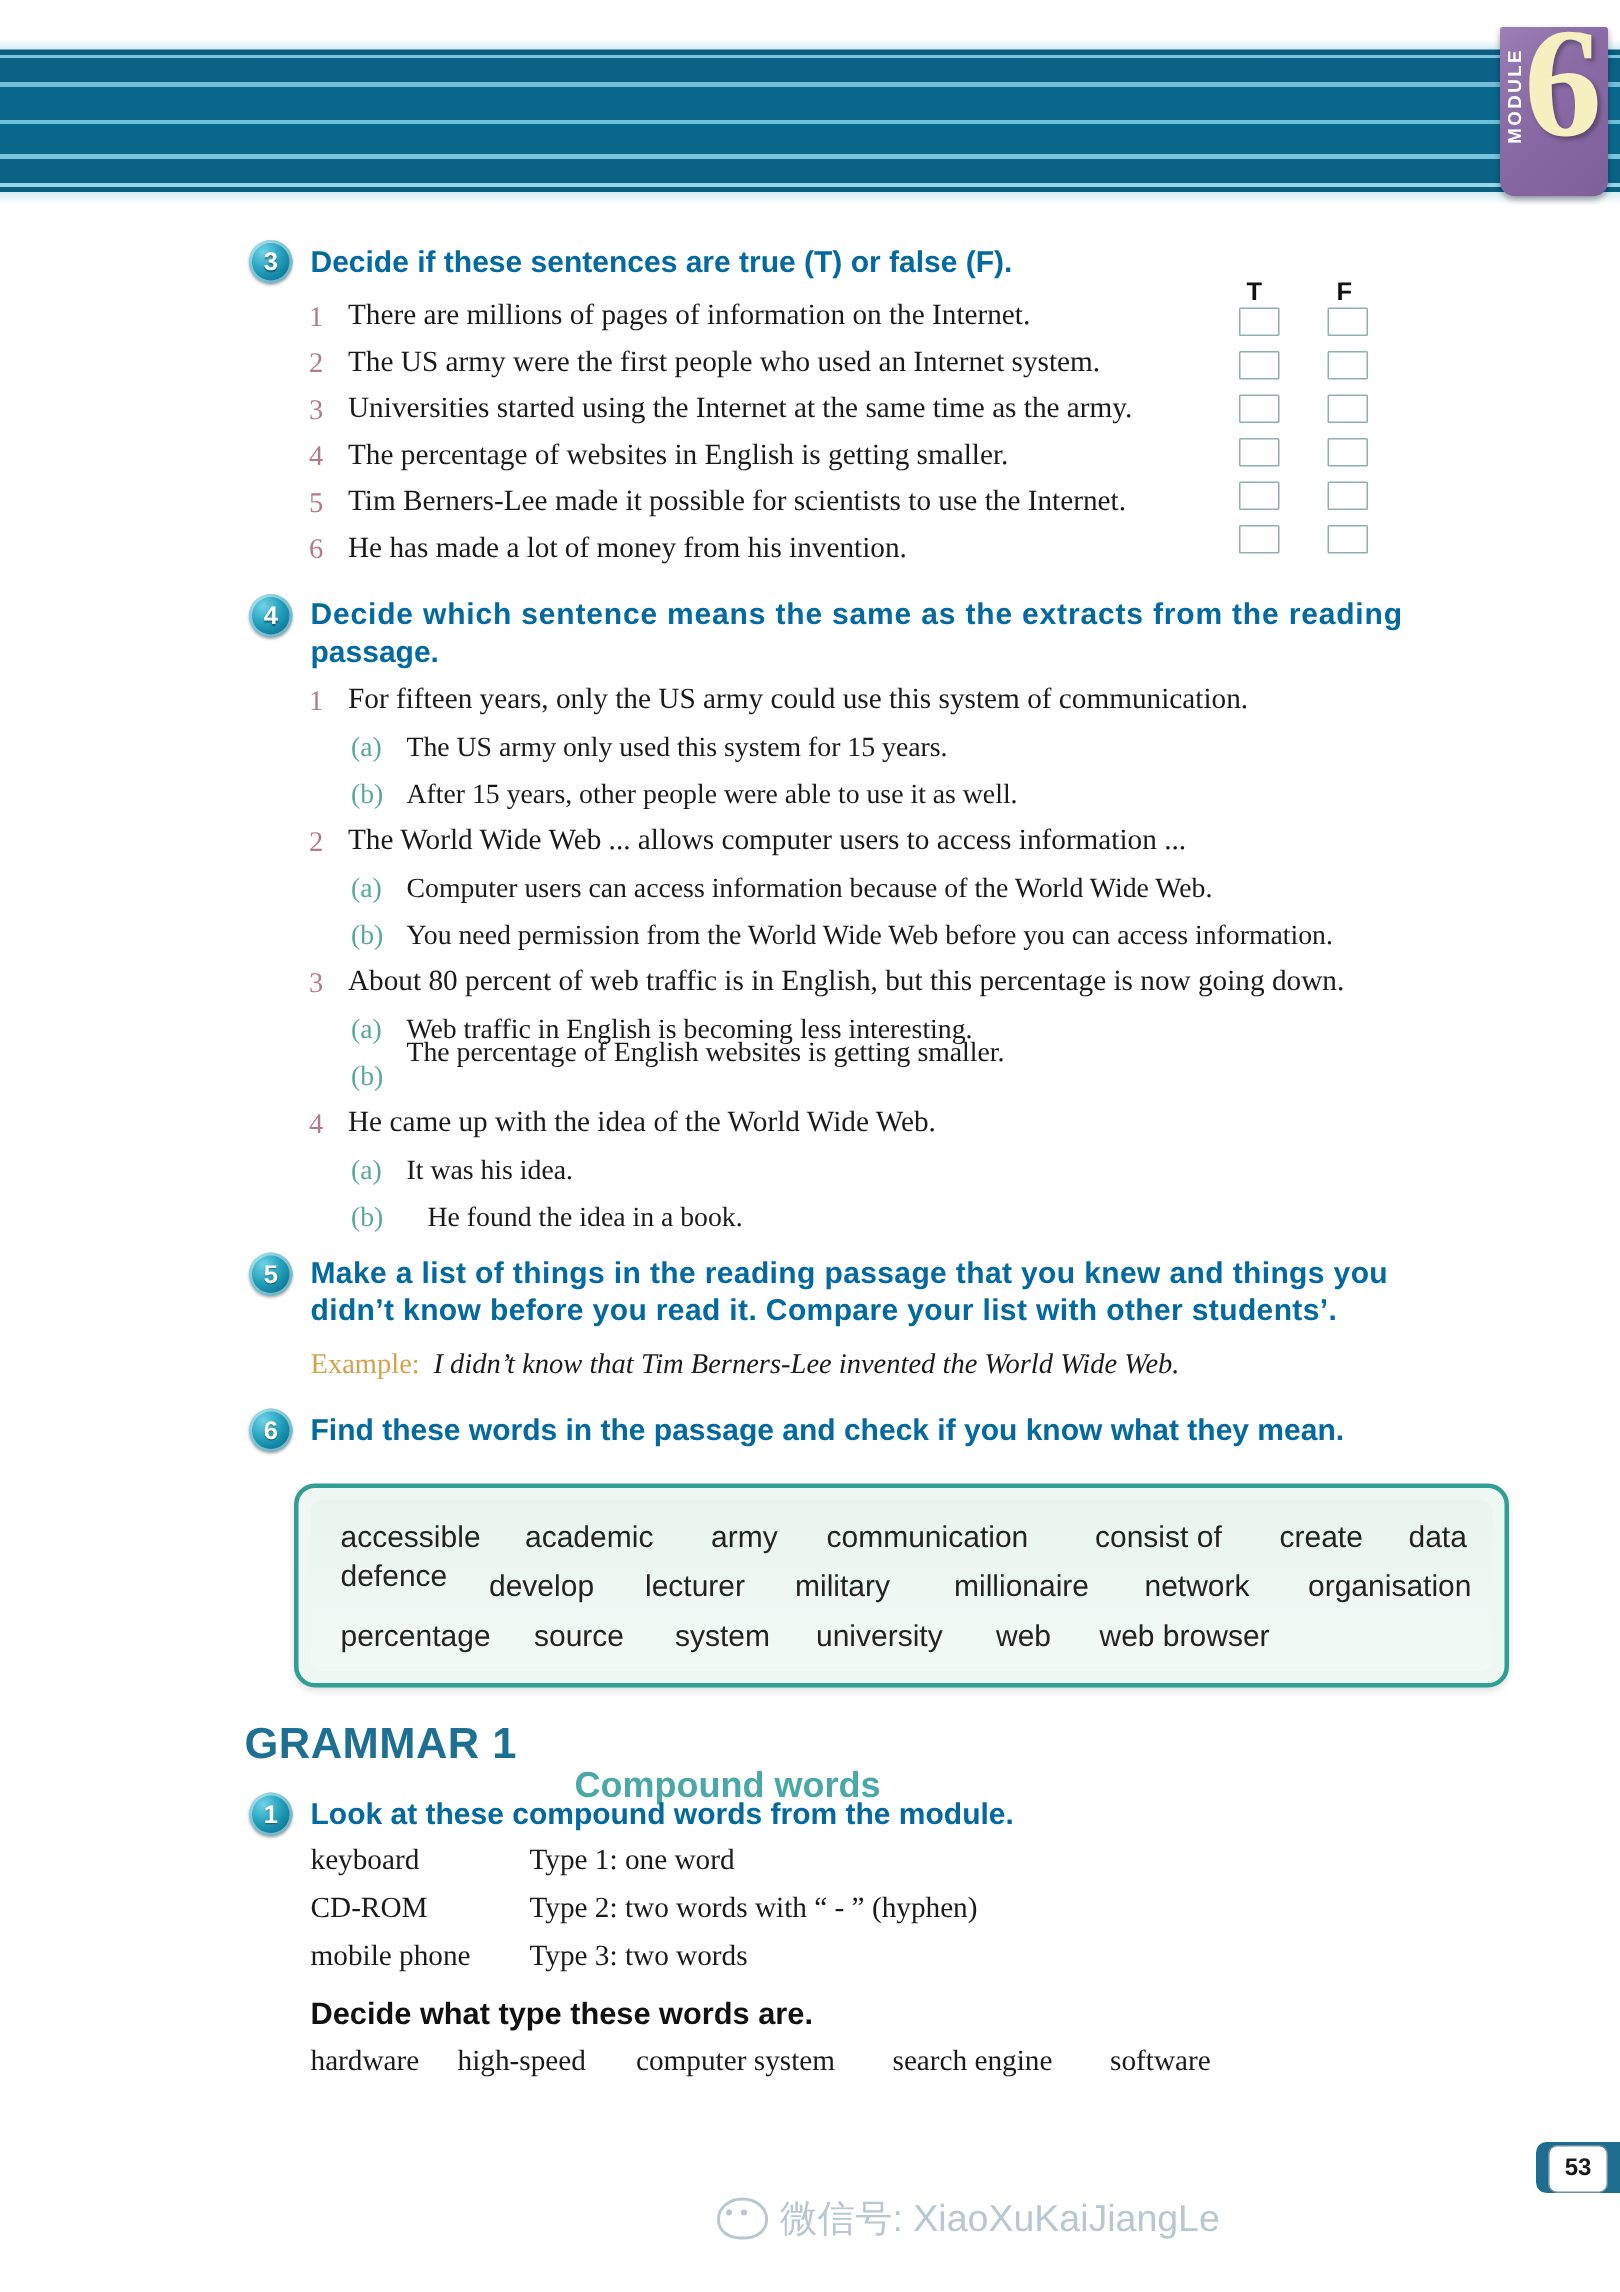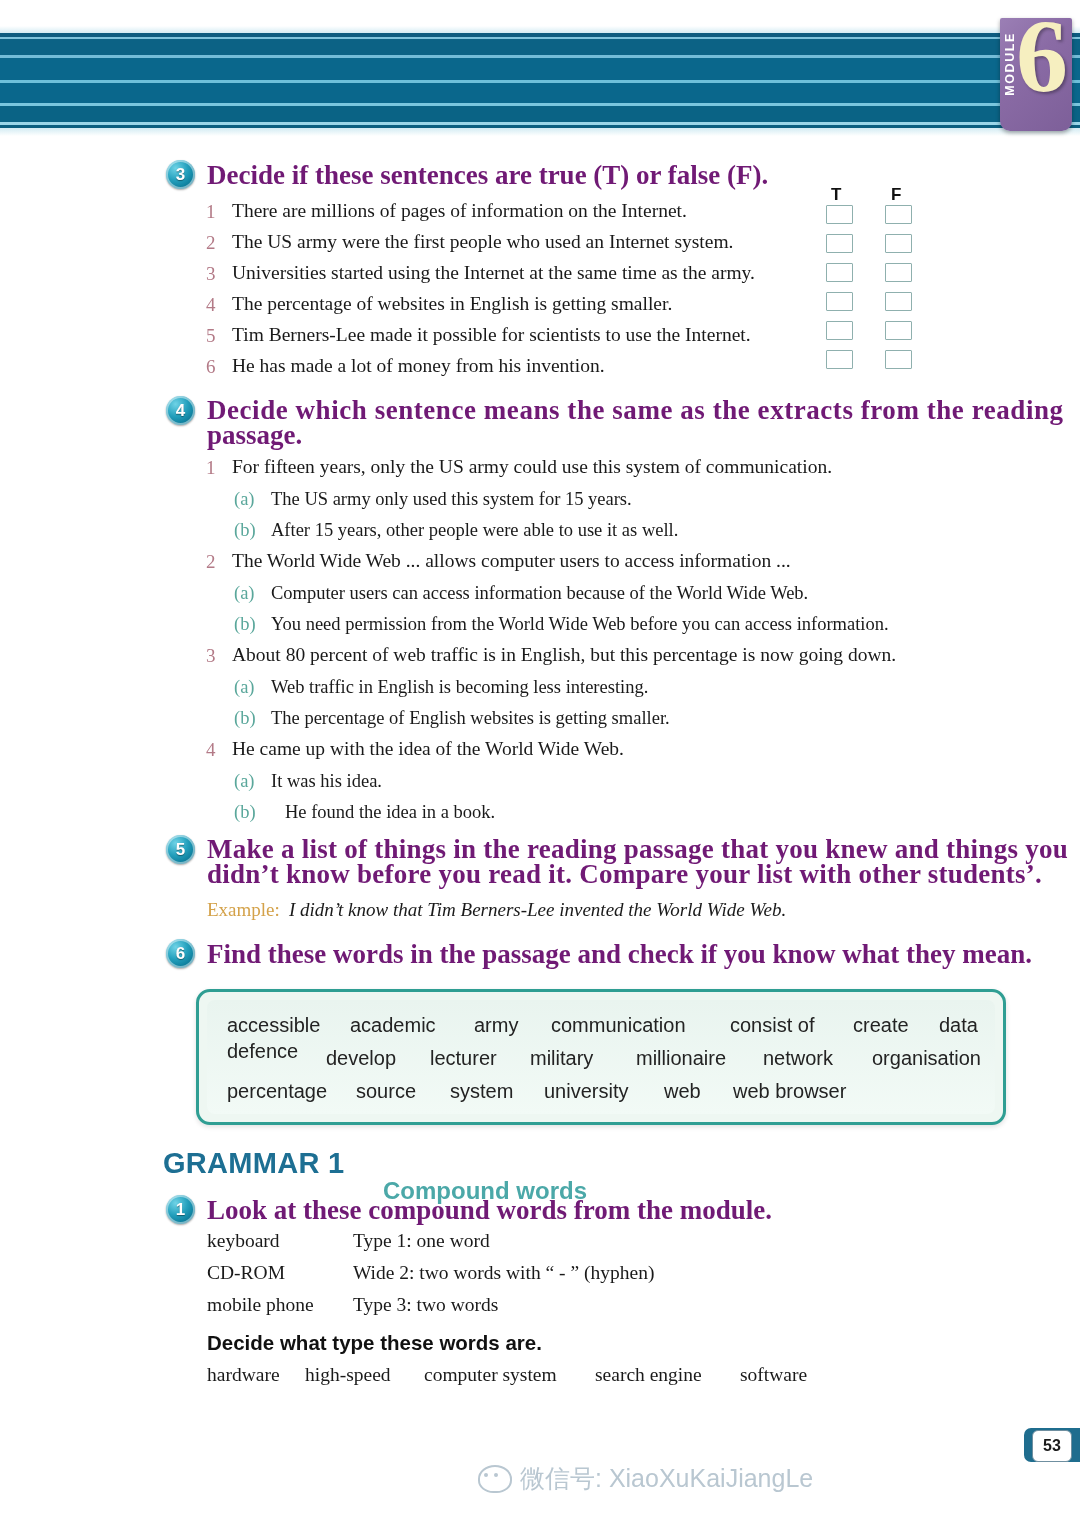--- a/index.html
+++ b/index.html
@@ -70,22 +70,22 @@
     box-shadow:0 1px 2px rgba(0,0,0,.35), inset 0 0 0 2px rgba(255,255,255,.45);
     color:#ffffff;
     font-family:"Liberation Sans",sans-serif;
     font-weight:bold;font-size:17px;
     display:flex;align-items:center;justify-content:center;
     text-shadow:0 1px 1px rgba(0,0,0,.4);
   }
 
   .instr{
     position:absolute;
-    font-family:Liberation Serif, serif;
-    font-weight:bold;font-size:27px;color:#701a75;
+    font-family:Liberation Sans, sans-serif;
+    font-weight:bold;font-size:20px;color:#0369a1;
     line-height:26px;
   }
 
   .item-num{
     position:absolute;
     font-family:"Liberation Serif",serif;
     font-size:19px;color:#b37a87;
   }
   .item-txt{
     position:absolute;
@@ -271,21 +271,21 @@
   <div class="sub-lbl" style="left:234px;top:583px;">(a)</div>
   <div class="sub-txt" style="left:271px;top:583px;">Computer users can access information because of the World Wide Web.</div>
   <div class="sub-lbl" style="left:234px;top:614px;">(b)</div>
   <div class="sub-txt" style="left:271px;top:614px;text-align:center;">You need permission from the World Wide Web before you can access information.</div>
 
   <div class="item-num" style="left:206px;top:645px;">3</div>
   <div class="item-txt" style="left:232px;top:644px;">About 80 percent of web traffic is in English, but this percentage is now going down.</div>
   <div class="sub-lbl" style="left:234px;top:677px;">(a)</div>
   <div class="sub-txt" style="left:271px;top:677px;">Web traffic in English is becoming less interesting.</div>
   <div class="sub-lbl" style="left:234px;top:708px;">(b)</div>
-  <div class="sub-txt" style="left:271px;top:708px;">The percentage of English websites is getting smaller.</div>
+  <div class="sub-txt" style="left:271px;top:692px;">The percentage of English websites is getting smaller.</div>
 
   <div class="item-num" style="left:206px;top:739px;">4</div>
   <div class="item-txt" style="left:232px;top:738px;">He came up with the idea of the World Wide Web.</div>
   <div class="sub-lbl" style="left:234px;top:771px;">(a)</div>
   <div class="sub-txt" style="left:271px;top:771px;">It was his idea.</div>
   <div class="sub-lbl" style="left:234px;top:802px;">(b)</div>
   <div class="sub-txt" style="left:285px;top:802px;">He found the idea in a book.</div>
 
   <div class="ex-circle" style="left:166px;top:835px;">5</div>
   <div class="instr" style="left:207px;top:861px;letter-spacing:.25px;">didn’t know before you read it. Compare your list with other students’.</div>
@@ -325,21 +325,21 @@
 
   <div class="gram-title">GRAMMAR 1</div>
   <div class="gram-sub">Compound words</div>
 
   <div class="ex-circle" style="left:166px;top:1195px;">1</div>
   <div class="instr" style="left:207px;top:1197px;">Look at these compound words from the module.</div>
 
   <div class="plain" style="left:207px;top:1230px;">keyboard</div>
   <div class="plain" style="left:353px;top:1230px;">Type 1: one word</div>
   <div class="plain" style="left:207px;top:1262px;">CD-ROM</div>
-  <div class="plain" style="left:353px;top:1262px;">Wide 2:  two words with “ - ” (hyphen)</div>
+  <div class="plain" style="left:353px;top:1262px;">Type 2:  two words with “ - ” (hyphen)</div>
   <div class="plain" style="left:207px;top:1294px;">mobile phone</div>
   <div class="plain" style="left:353px;top:1294px;">Type 3:  two words</div>
 
   <div class="bold-sans" style="left:207px;top:1331px;">Decide what type these words are.</div>
 
   <div class="plain" style="left:207px;top:1364px;">hardware</div>
   <div class="plain" style="left:305px;top:1364px;">high-speed</div>
   <div class="plain" style="left:424px;top:1364px;">computer system</div>
   <div class="plain" style="left:595px;top:1364px;">search engine</div>
   <div class="plain" style="left:740px;top:1364px;">software</div>

